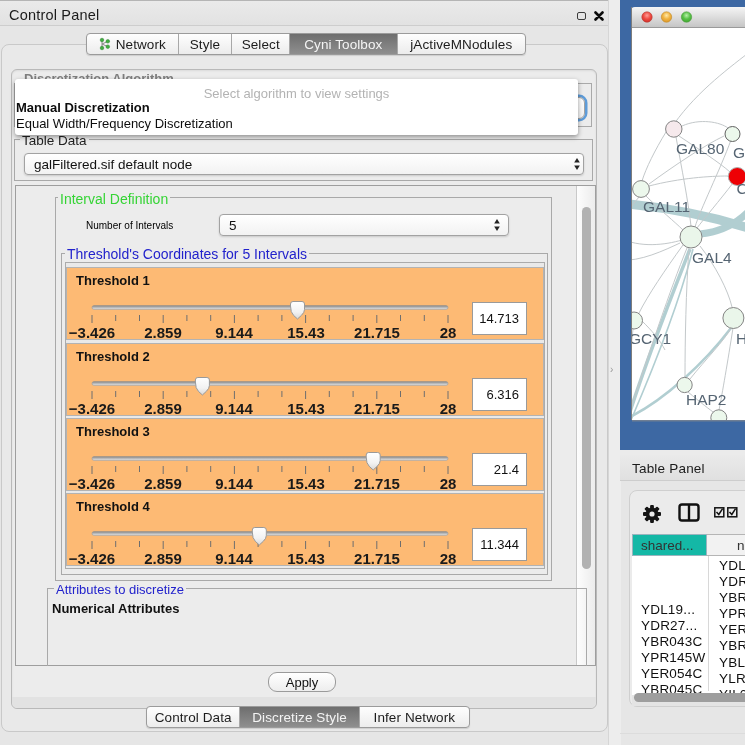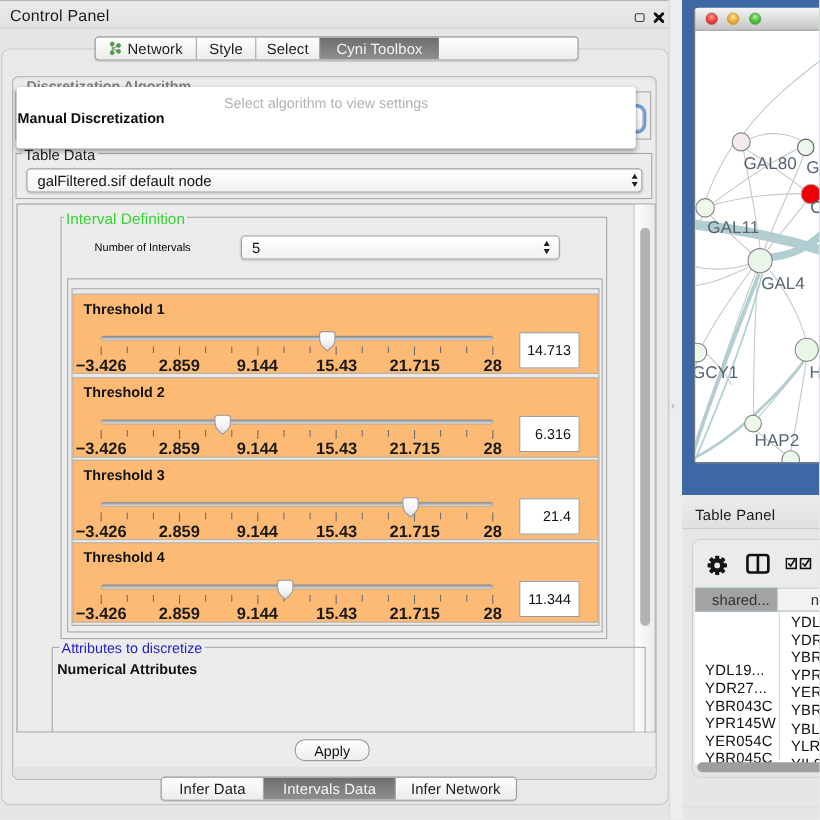--- a/index.html
+++ b/index.html
@@ -78,20 +78,21 @@
       <svg width="12" height="14" viewBox="0 0 12 14" style="margin-right:5px;">
         <path d="M3,3 L3,11 M3,7 L8.5,4.5 M3,7 L8.5,9.5" stroke="#8a8a8a" stroke-width="1"></path>
         <circle cx="3" cy="3" r="1.8" fill="#3fae3f" stroke="#2c7d2c" stroke-width="0.5"></circle>
         <circle cx="3" cy="11" r="1.8" fill="#3fae3f" stroke="#2c7d2c" stroke-width="0.5"></circle>
         <circle cx="8.8" cy="4.3" r="1.8" fill="#3fae3f" stroke="#2c7d2c" stroke-width="0.5"></circle>
         <circle cx="8.8" cy="9.7" r="1.8" fill="#3fae3f" stroke="#2c7d2c" stroke-width="0.5"></circle>
       </svg>Network</div>
     <div class="s" style="width:54px;">Style</div>
     <div class="s" style="width:58px;">Select</div>
     <div class="s sel" style="width:108px;">Cyni Toolbox</div>
+    <div class="s" style="width:128px;">jActiveMNodules</div>
   </div>
 
   <div class="abs group" style="left:14px;top:83px;width:578px;height:44px;"></div>
   <div class="abs" style="left:24px;top:71px;font-size:13px;font-weight:bold;color:#7f7f7f;">Discretization Algorithm</div>
   <div class="abs combo" style="left:22px;top:97px;width:563px;height:22px;box-shadow:0 0 0 2.5px #5f9cd8;border-radius:6px;"></div>
 
   <div class="abs group" style="left:14px;top:139px;width:579px;height:42px;"></div>
   <div class="abs glabel" style="left:20px;top:133px;color:#222;">Table Data</div>
   <div class="abs combo" style="left:24px;top:153px;width:560px;height:22px;">
     <span class="ctext">galFiltered.sif default node</span>
@@ -112,20 +113,21 @@
   <div class="abs" style="left:86px;top:220px;font-size:10px;font-weight:normal;color:#000000;">Number of Intervals</div>
   <div class="abs combo" style="left:219px;top:214px;width:290px;height:22px;">
     <span class="ctext">5</span>
     <svg class="arrows" style="left:273px;top:3px;" viewBox="0 0 8 15">
       <path d="M4,1 L7,6 L1,6 Z" fill="#222"></path>
         <path d="M4,14 L7,9 L1,9 Z" fill="#222"></path>
     </svg>
   </div>
 
   <div class="abs group" style="left:61px;top:253px;width:487px;height:322px;"></div>
+  <div class="abs glabel bluelbl" style="left:65px;top:246px;font-size:14px;">Threshold's Coordinates for 5 Intervals</div>
 
   <div class="abs" id="thrcontainer"></div>
 
   <div class="trow" style="top:267px;">
     <div class="tlabel" style="left:9px;top:5px;">Threshold 1</div>
     <svg style="position:absolute;left:0;top:0;" width="478" height="74">
       <defs>
         <linearGradient id="trackg267" x1="0" y1="0" x2="0" y2="1">
           <stop offset="0" stop-color="#7f7f7f"></stop>
             <stop offset="0.45" stop-color="#b5b5b5"></stop>
@@ -293,31 +295,32 @@
 
   <div class="abs group" style="left:47px;top:588px;width:540px;height:100px;"></div>
   <div class="abs glabel bluelbl" style="left:54px;top:582px;">Attributes to discretize</div>
   <div class="abs" style="left:52px;top:601px;font-size:13px;font-weight:bold;color:#111;">Numerical Attributes</div>
 
   <div class="abs" style="left:16px;top:666px;width:579px;height:31px;background:#ececec;"></div>
 
   <div class="abs btn" style="left:268px;top:672px;width:68px;height:20px;line-height:19px;">Apply</div>
 
   <div class="abs seg" style="left:146px;top:706px;width:324px;">
-    <div class="s" style="width:94px;">Infer Data</div>
-    <div class="s sel" style="width:120px;">Intervals Data</div>
+    <div class="s" style="width:94px;">Control Data</div>
+    <div class="s sel" style="width:120px;">Discretize Style</div>
     <div class="s" style="width:110px;">Infer Network</div>
   </div>
 
   <div class="abs" style="left:608px;top:0;width:12px;height:745px;background:#ededed;border-left:1px solid #d6d6d6;"></div>
   <div class="abs" style="left:610px;top:364px;font-size:10px;color:#999;">›</div>
 
   <div class="abs" id="popup"></div>
   <div class="abs" style="left:15px;top:86px;width:563px;text-align:center;font-size:13px;color:#b3b3b3;">Select algorithm to view settings</div>
   <div class="abs" style="left:16px;top:100px;font-size:13px;font-weight:bold;color:#0d0d0d;">Manual Discretization</div>
+  <div class="abs" style="left:16px;top:116px;font-size:13px;color:#0d0d0d;">Equal Width/Frequency Discretization</div>
 
   <svg class="abs" style="left:620px;top:0;" width="125" height="455" viewBox="0 0 125 455">
     <defs>
       <linearGradient id="wtb" x1="0" y1="0" x2="0" y2="1">
         <stop offset="0" stop-color="#f5f5f5"></stop>
           <stop offset="1" stop-color="#c3c3c3"></stop>
       </linearGradient>
       <radialGradient id="lr" cx="0.5" cy="0.35" r="0.7">
         <stop offset="0" stop-color="#ff9d96"></stop>
           <stop offset="0.5" stop-color="#ee4b42"></stop>
@@ -426,21 +429,21 @@
     <line x1="11" y1="2" x2="11" y2="17" stroke="#111" stroke-width="2.4"></line>
   </svg>
   <svg class="abs" style="left:714px;top:507px;" width="24" height="11" viewBox="0 0 24 11">
     <rect x="0.8" y="0.8" width="9" height="9" fill="none" stroke="#111" stroke-width="1.5"></rect>
     <path d="M2.5,5 L4.8,7.5 L8.6,1.6" stroke="#111" stroke-width="1.5" fill="none"></path>
     <rect x="13.8" y="0.8" width="9" height="9" fill="none" stroke="#111" stroke-width="1.5"></rect>
     <path d="M15.5,5 L17.8,7.5 L21.6,1.6" stroke="#111" stroke-width="1.5" fill="none"></path>
   </svg>
 
   <div class="abs" style="left:632px;top:534px;width:113px;height:161px;background:#fff;overflow:hidden;font-size:13.5px;color:#111;">
-    <div style="position:absolute;left:0;top:0;width:75px;height:22px;background:#a3a3a3;border:1px solid #9ab4be;box-sizing:border-box;text-align:center;text-indent:8px;line-height:21px;color:#333;">shared...</div>
+    <div style="position:absolute;left:0;top:0;width:75px;height:22px;background:#14b8a6;border:1px solid #9ab4be;box-sizing:border-box;text-align:left;text-indent:8px;line-height:21px;color:#333;">shared...</div>
     <div style="position:absolute;left:75px;top:0;width:38px;height:22px;background:#f2f2f2;border-top:1px solid #b5b5b5;border-bottom:1px solid #b5b5b5;box-sizing:border-box;line-height:21px;color:#333;padding-left:30px;">n</div>
     <div style="position:absolute;left:75.5px;top:22px;width:1px;height:135px;background:#d8d8d8;"></div>
     <div style="position:absolute;left:9px;top:24px;line-height:16.1px;letter-spacing:0.2px;margin-top:44px;">YDL19...<br>YDR27...<br>YBR043C<br>YPR145W<br>YER054C<br>YBR045C<br>YBL079W<br>YLR345W<br>YIL052C</div>
     <div style="position:absolute;left:87px;top:24px;line-height:16.1px;letter-spacing:0.2px;">YDL1<br>YDR2<br>YBR0<br>YPR1<br>YER0<br>YBR0<br>YBL0<br>YLR3<br>YIL0</div>
   </div>
   <div class="abs" style="left:632px;top:695px;width:113px;height:11px;background:#e4e4e4;"></div>
   <div class="abs" style="left:634px;top:693px;width:115px;height:9px;background:#9e9e9e;border-radius:5px;"></div>
   <div class="abs" style="left:620px;top:733px;width:125px;height:1px;background:#dcdcdc;"></div>
 </div>
 

